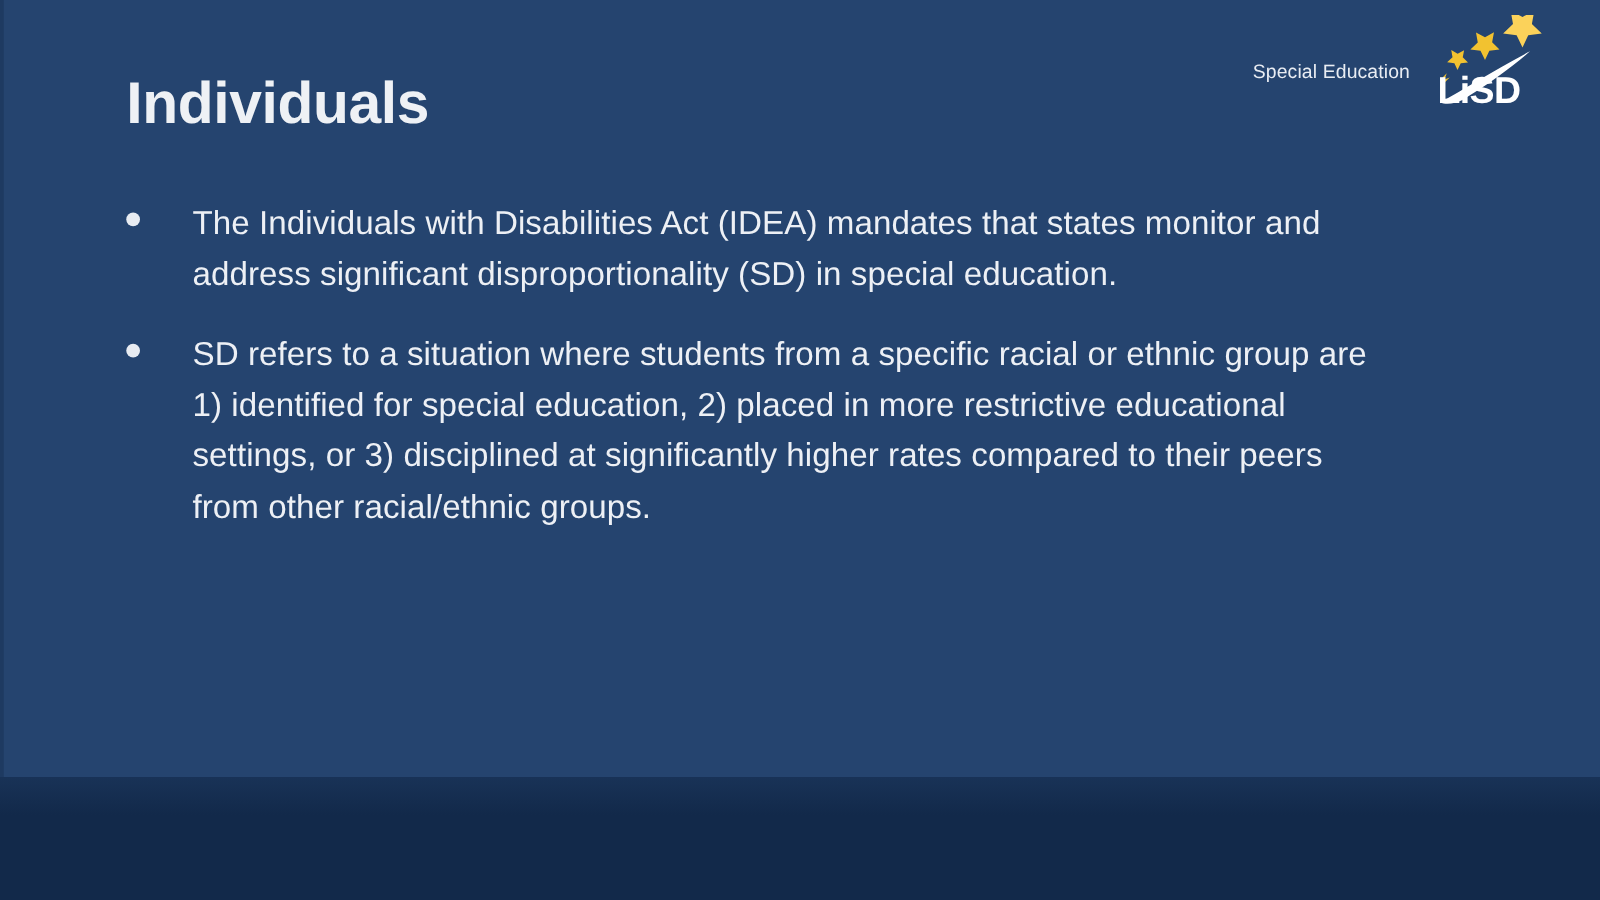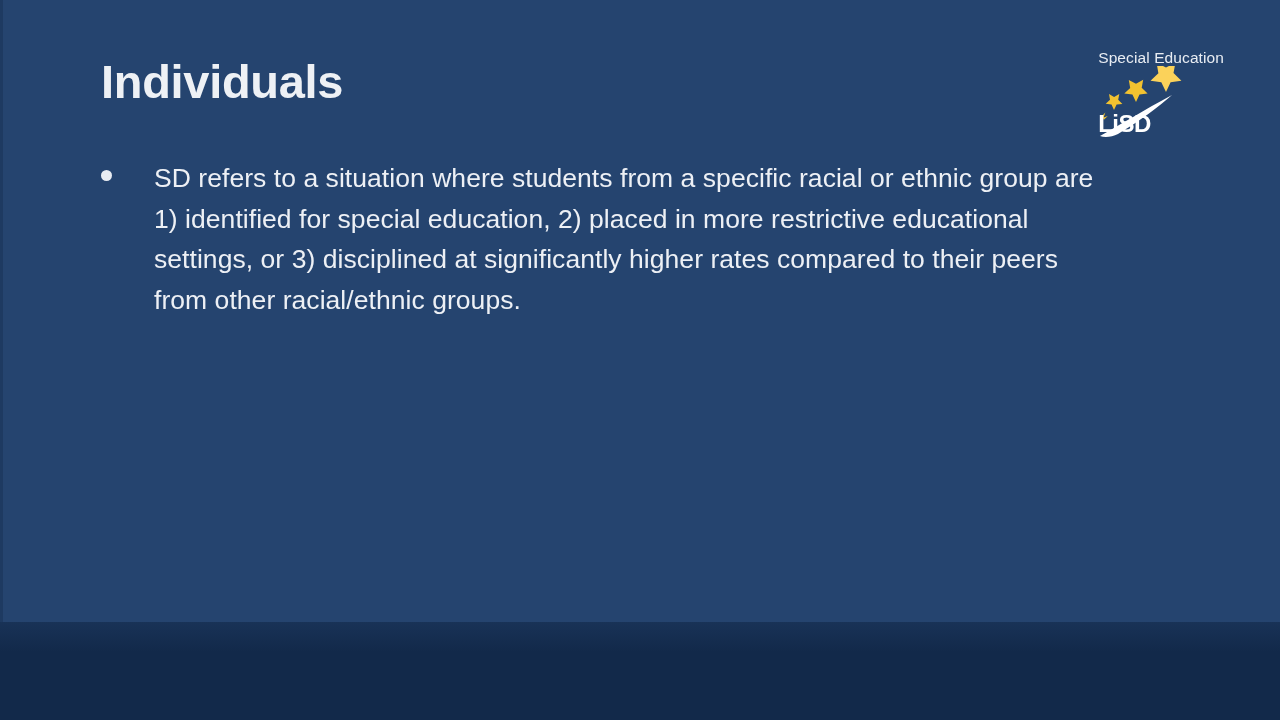--- a/index.html
+++ b/index.html
@@ -45,21 +45,20 @@
   }
 
   
   .brand-block {
     position: absolute;
     right: 34px;
     top: 12px;
     display: flex;
     align-items: flex-start;
     height: 86px;
-    flex-direction: column;
   }
   .brand-tagline {
     color: #e9edf3;
     font-size: 15.5px;
     line-height: 1;
     margin-top: 38px;
     margin-right: 22px;
     letter-spacing: 0.1px;
     white-space: nowrap;
   }
@@ -156,29 +155,33 @@
           <g>
             <polygon points="16,44 18.6,38.6 24.4,37.9 20.2,33.8 21.3,28.1 16.1,30.9 11,28 12,33.7 7.7,37.7 13.5,38.6" fill="#f2c230"></polygon>
             <polygon points="38,36 41.5,28.6 49.6,27.5 43.7,21.8 45.2,13.8 38,17.7 30.8,13.9 32.2,21.9 26.3,27.5 34.4,28.6" fill="#f2c230"></polygon>
             <polygon points="68,26 72.6,16.2 83.4,14.7 75.5,7.1 77.5,-3.6 68,1.6 58.5,-3.5 60.4,7.2 52.5,14.7 63.3,16.2" fill="#fbd25a"></polygon>
 
             <polygon points="4,50 7.4,46.5 5.6,51.6 9.8,49.9 5.9,53.8" fill="#f2c230"></polygon>
           </g>
 
           <path d="M 2,70 C 20,60 46,44 74,29 C 62,40 40,56 20,68 C 14,71 7,72 2,70 Z" fill="#ffffff"></path>
         </svg>
-        <div style="position:absolute;left:0;top:46px;width:96px;color:#ffffff;font-size:24px;font-weight:bold;letter-spacing:-0.5px;line-height:1;font-family:'Liberation Sans',sans-serif;">LiSD</div>
+        <div style="position:absolute;left:0;top:46px;width:96px;color:#ffffff;font-size:30px;font-weight:bold;letter-spacing:-0.5px;line-height:1;font-family:'Liberation Sans',sans-serif;">LiSD</div>
       </div>
 
     </div>
 
     <h1 class="slide-title">Individuals</h1>
 
     <div class="slide-body">
 
+      <div class="bullet-item">
+        <span class="bullet-marker"></span>
+        <span class="bullet-text">The Individuals with Disabilities Act (IDEA) mandates that states monitor and address significant disproportionality (SD) in special education.</span>
+      </div>
 
       <div class="bullet-item">
         <span class="bullet-marker"></span>
         <span class="bullet-text">SD refers to a situation where students from a specific racial or ethnic group are 1) identified for special education, 2) placed in more restrictive educational settings, or 3) disciplined at significantly higher rates compared to their peers from other racial/ethnic groups.</span>
       </div>
 
     </div>
 
   </div>
 

